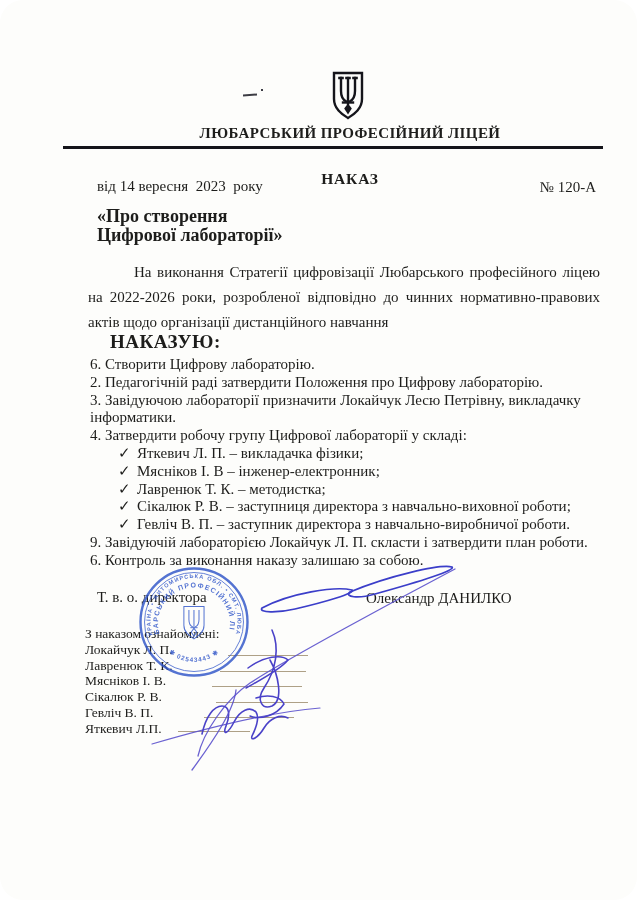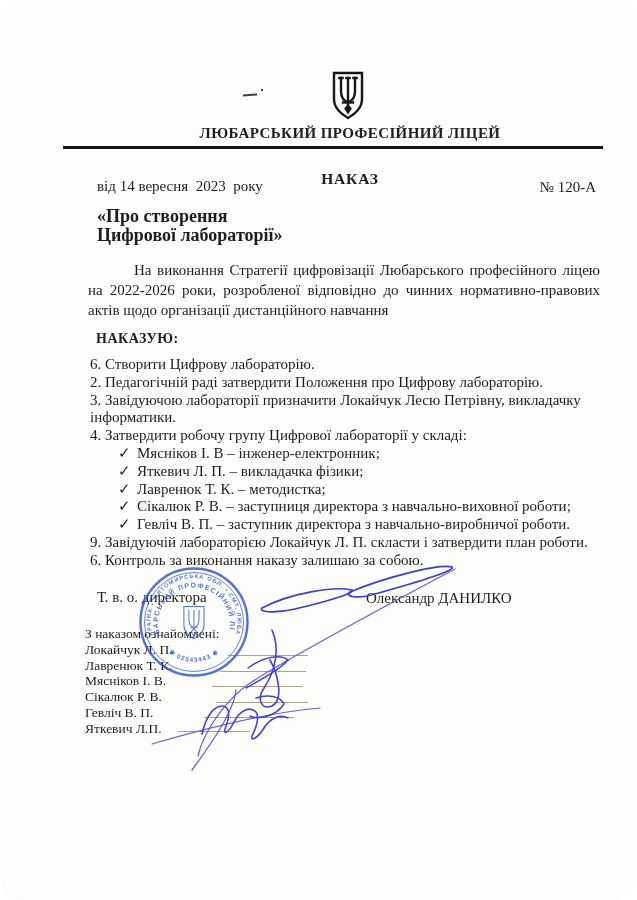--- a/index.html
+++ b/index.html
@@ -21,23 +21,23 @@
   .rule{left:63px;top:146px;width:540px;height:2.5px;background:#14141a;}
   .doc-title{
     left:80px;top:158px;width:540px;
     text-align:center;font-weight:bold;font-size:15.5px;letter-spacing:.8px;margin-top:12px;
   }
   .date-line{left:97px;top:178px;font-size:15px;white-space:pre;}
   .doc-number{left:500px;top:179px;width:96px;text-align:right;font-size:15px;}
   .subject{left:97px;top:207px;font-weight:bold;font-size:18px;line-height:19px;}
   .intro{
     left:88px;top:260px;width:512px;
-    font-size:15px;line-height:20px;text-align:justify;text-indent:46px;
+    font-size:15px;line-height:25px;text-align:justify;text-indent:46px;
   }
-  .resolution-heading{left:96px;top:331px;font-weight:bold;font-size:14px;letter-spacing:.5px;}
+  .resolution-heading{left:110px;top:331px;font-weight:bold;font-size:19px;letter-spacing:.5px;}
   .items{left:90px;top:356px;width:518px;font-size:15px;line-height:17.8px;}
   .item{white-space:nowrap;}
   .item.wrap{white-space:normal;}
   .member{white-space:nowrap;padding-left:28px;}
   .check{display:inline-block;width:19px;color:#1d1d1b;}
   
   .sign-position{left:97px;top:589px;font-size:15px;}
   .sign-name{left:366px;top:590px;font-size:15px;}
   .ack-heading{left:85px;top:626px;font-size:13.5px;font-weight:400;}
   .ack-names{left:85px;top:642px;font-size:13.5px;line-height:15.7px;}
@@ -82,24 +82,24 @@
 
   <div class="abs resolution-heading">НАКАЗУЮ:</div>
 
   <div class="abs items">
     <div class="item">6. Створити Цифрову лабораторію.</div>
     <div class="item">2. Педагогічній раді затвердити Положення про Цифрову лабораторію.</div>
     <div class="item wrap">3. Завідуючою лабораторії призначити  Локайчук Лесю Петрівну, викладачку інформатики.</div>
     <div class="item">4. Затвердити робочу групу Цифрової лабораторії у складі:</div>
 
     <div class="member">
-      <span class="check">✓</span><span>Мясніков І. В – інженер-електронник;</span>
+      <span class="check">✓</span><span>Яткевич Л. П. – викладачка фізики;</span>
     </div>
     <div class="member">
-      <span class="check">✓</span><span>Яткевич Л. П. – викладачка фізики;</span>
+      <span class="check">✓</span><span>Мясніков І. В – інженер-електронник;</span>
     </div>
     <div class="member">
       <span class="check">✓</span><span>Лавренюк Т. К. – методистка;</span>
     </div>
     <div class="member">
       <span class="check">✓</span><span>Сікалюк Р. В. – заступниця директора з навчально-виховної роботи;</span>
     </div>
     <div class="member">
       <span class="check">✓</span><span>Гевліч В. П. – заступник директора з навчально-виробничої роботи.</span>
     </div>

